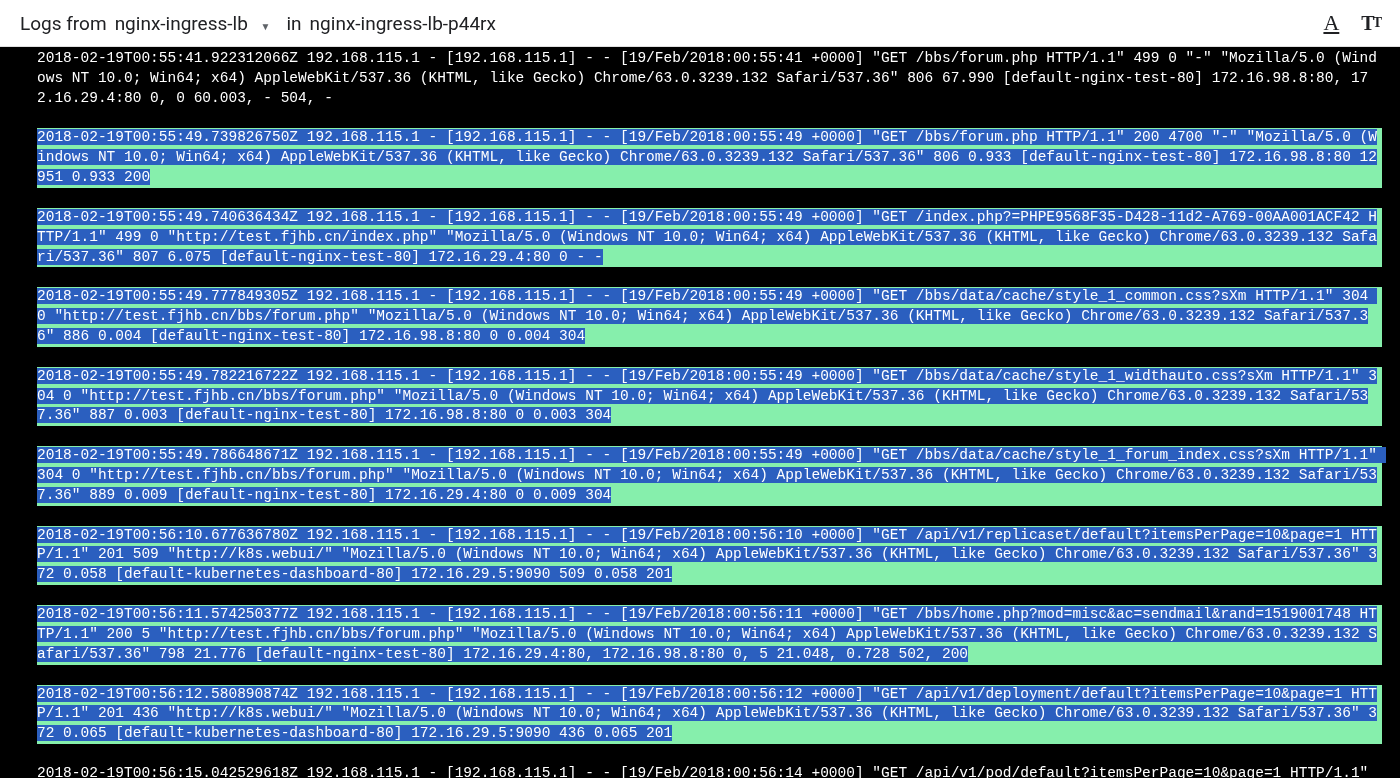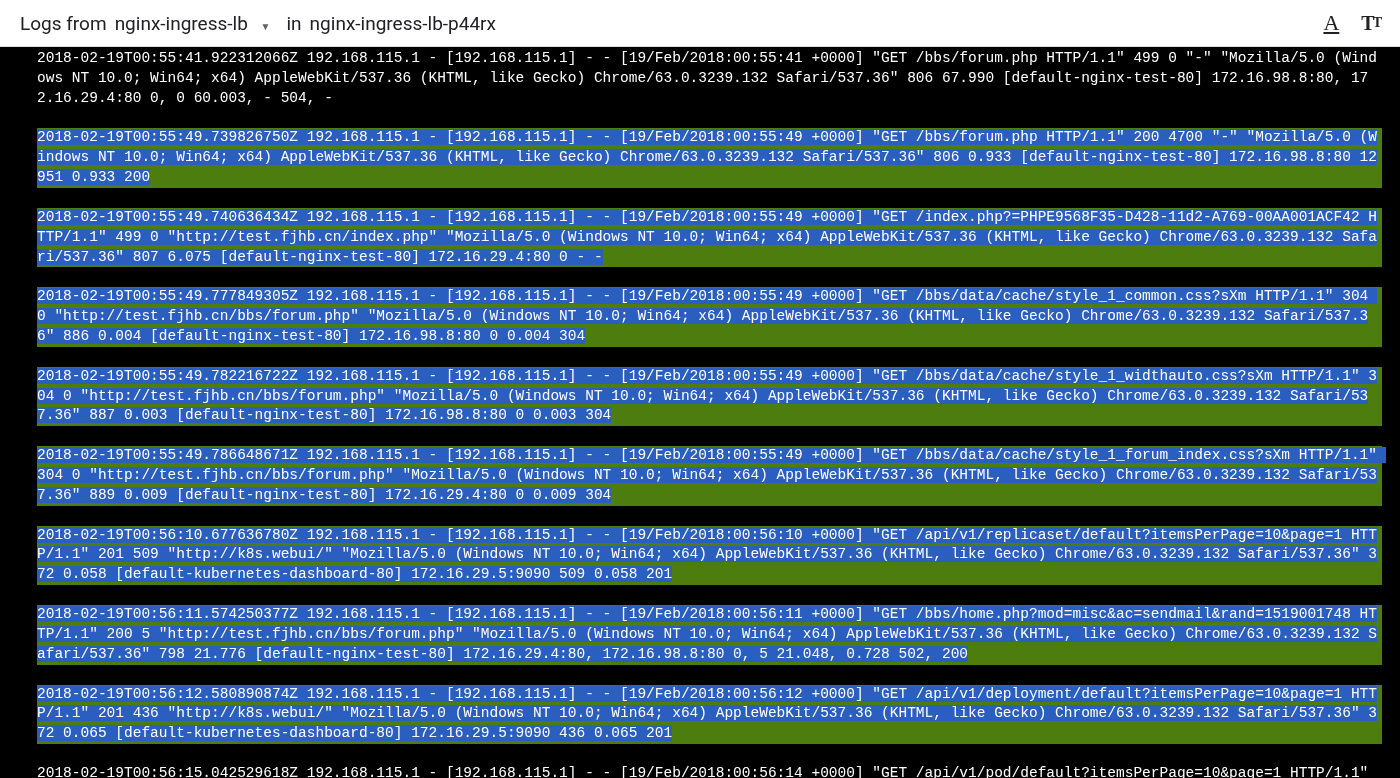--- a/index.html
+++ b/index.html
@@ -72,21 +72,21 @@
       padding: 2px 18px 10px 18px;
       white-space: pre-wrap;
       word-break: break-all;
       min-height: 730px;
     }
     .log-line {
       display: block;
       margin-left: 19px;
     }
     .log-line.selected {
-      background: #4d7c0f;
+      background: #86efac;
       color: #fff;
     }
     .log-line.selected .inner {
       display: inline;
       background: #2b5fbf;
     }
     .log-line .inner {
       display: inline;
     }
   </style>

